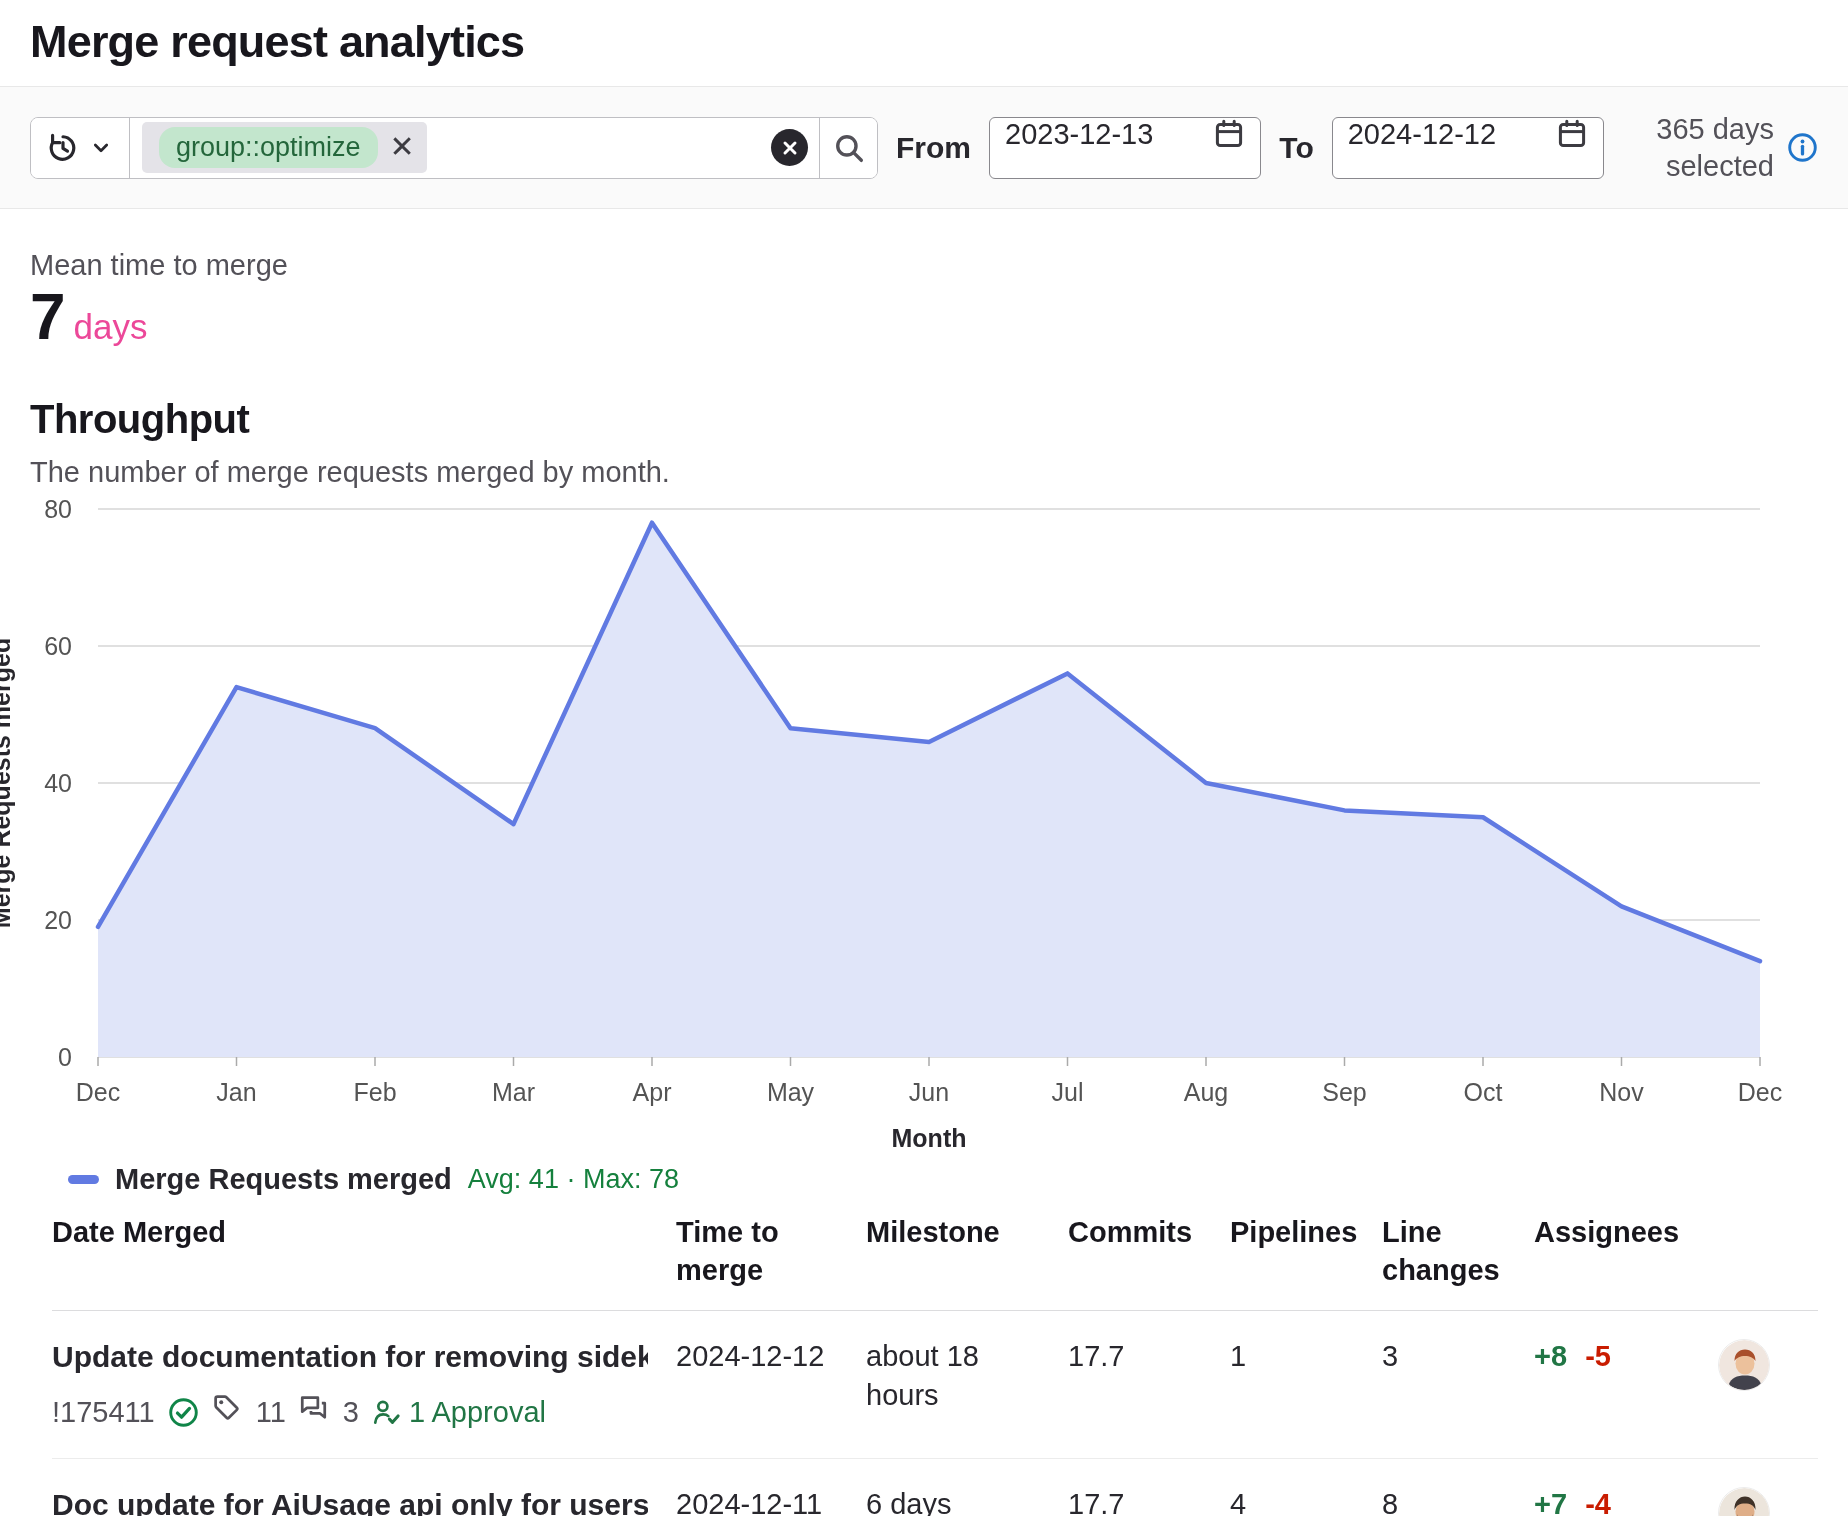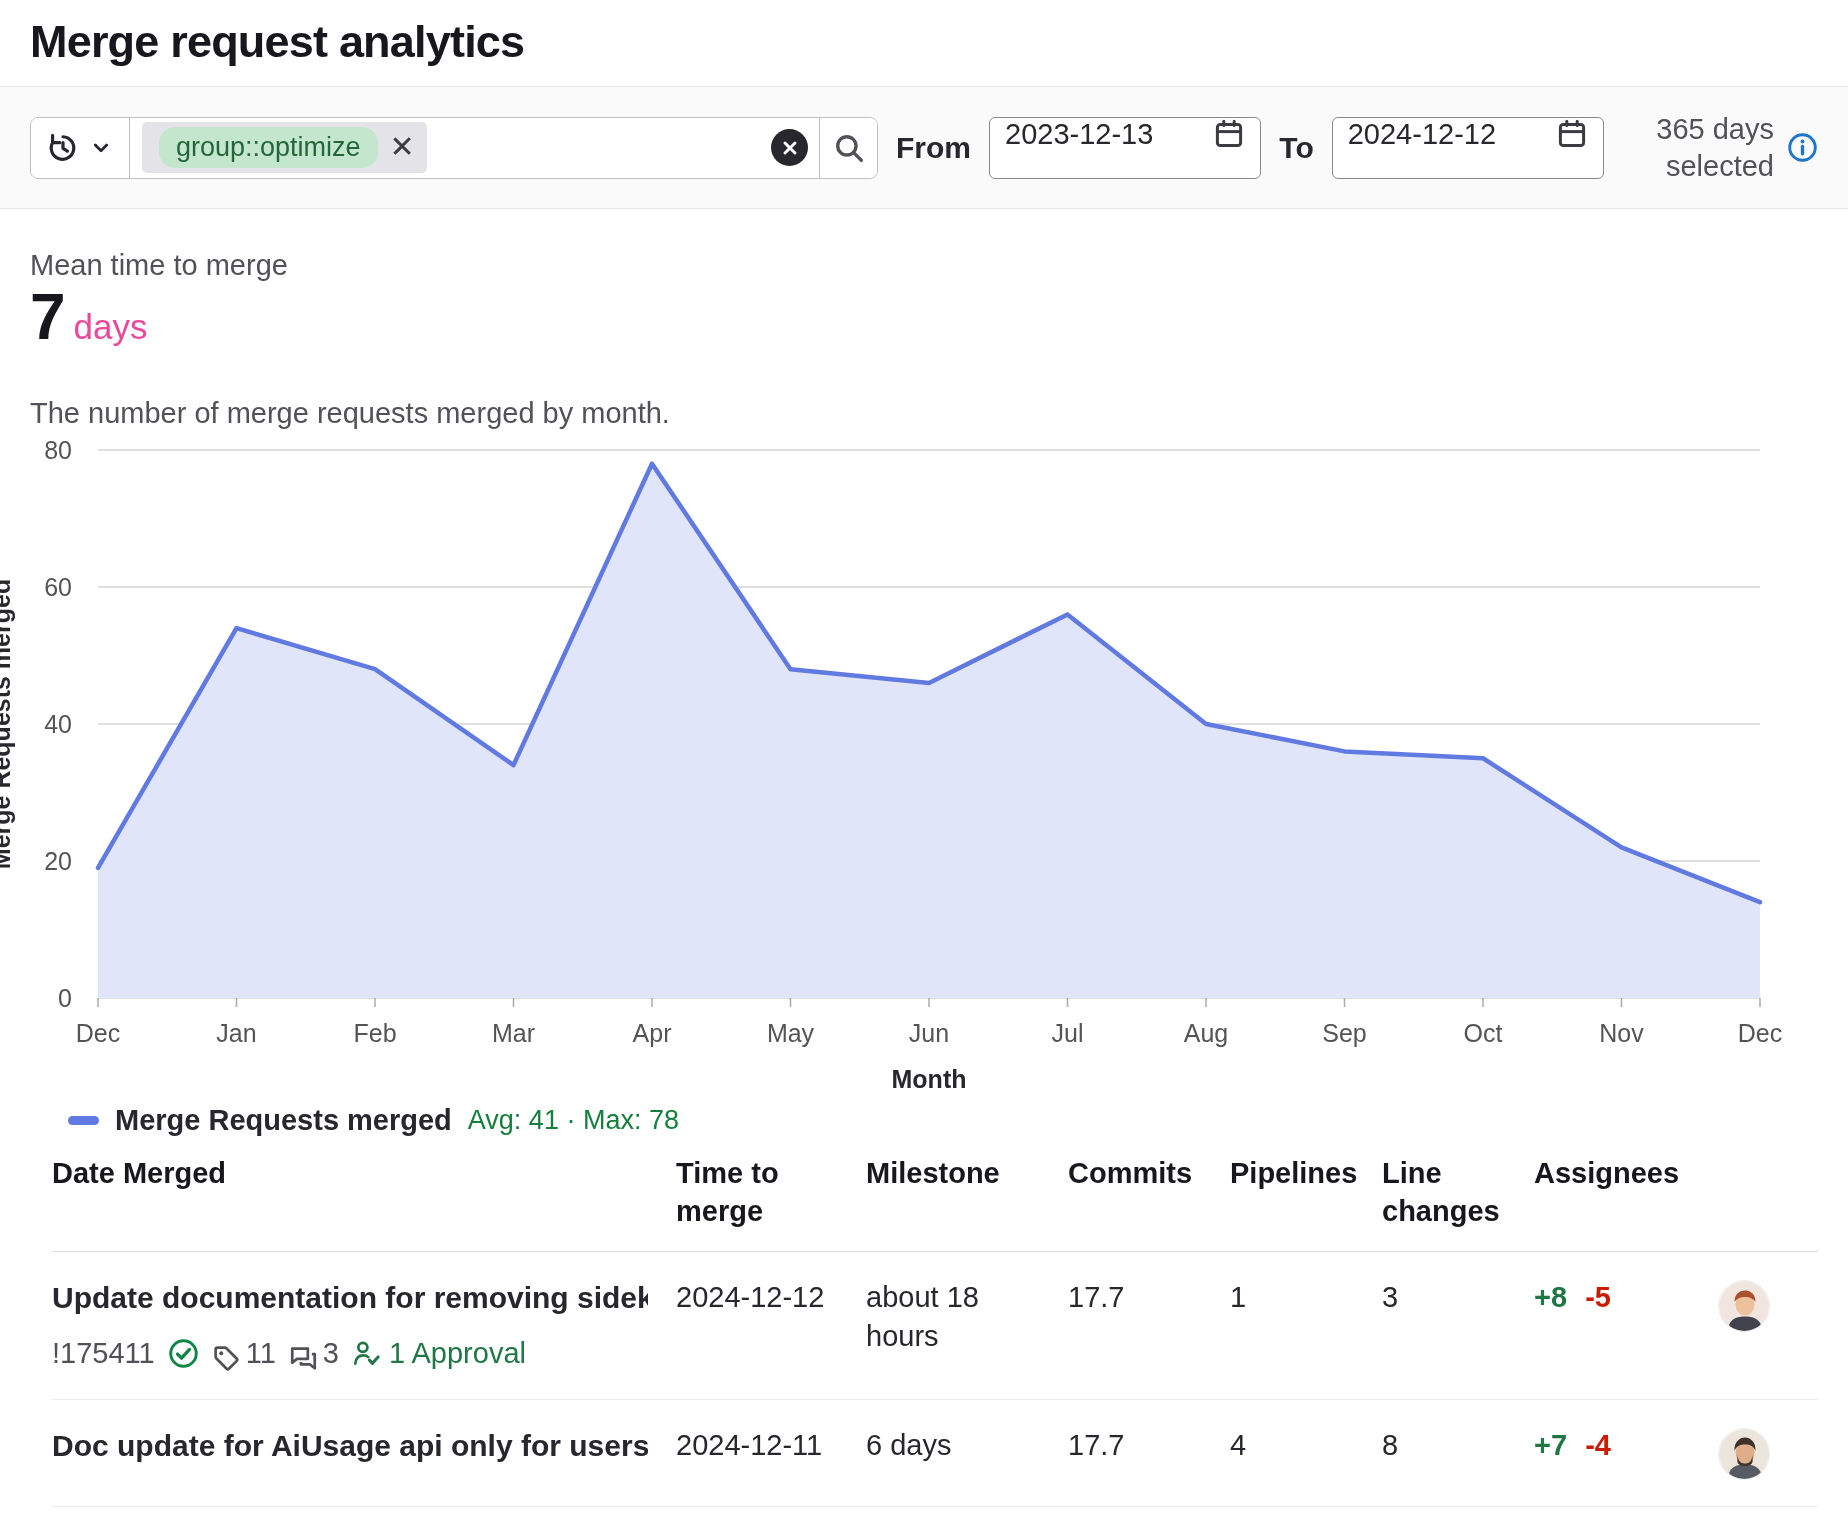--- a/index.html
+++ b/index.html
@@ -51,21 +51,21 @@
   .legend-summary { font-size: 27px; color: #15803d; }
 
   .mr-table { margin: 18px 30px 0 52px; }
   .t-grid { display: grid; grid-template-columns: 624px 190px 202px 162px 152px 152px 163px 1fr; }
   .thead { padding-bottom: 20px; border-bottom: 1px solid #dcdcde; }
   .th { font-size: 29px; font-weight: 700; color: #18171d; line-height: 1.3; padding-right: 28px; }
   .trow { padding: 26px 0; border-bottom: 1px solid #ececec; align-items: start; }
   .cell { font-size: 29px; color: #28272d; line-height: 1.35; padding-right: 28px; }
   .mr-title { font-size: 30px; font-weight: 700; color: #28272d; white-space: nowrap; overflow: hidden; }
   .mr-meta { display: flex; align-items: center; gap: 13px; margin-top: 16px; font-size: 29px; color: #535158; }
-  .meta-item { display: flex; align-items: flex-end; gap: 5px; }
+  .meta-item { display: flex; align-items: flex-start; gap: 15px; }
   .approval { display: flex; align-items: center; gap: 8px; color: #217645; text-align: center; }
   .adds { color: #217645; font-weight: 700; }
   .dels { color: #c91c00; font-weight: 700; margin-left: 10px; }
   .avatar { width: 52px; height: 52px; border-radius: 50%; overflow: hidden; justify-self: center;
             border: 1px solid rgba(0,0,0,0.08); margin-top: 2px; }
   .icon { display: inline-flex; flex: none; }
 </style>
 </head>
 <body>
 
@@ -150,20 +150,21 @@
 
 <section class="stat-section">
   <div class="stat-label">Mean time to merge</div>
   <div class="stat-value-row">
     <span class="stat-value">7</span>
     <span class="stat-unit">days</span>
   </div>
 </section>
 
 <section class="throughput-section">
+  <h2>Throughput</h2>
   <p class="throughput-desc">The number of merge requests merged by month.</p>
 </section>
 
 <div class="chart-wrap">
   <svg id="throughput-chart" viewBox="0 0 1848 672">
       <line x1="128" y1="568" x2="1790" y2="568" stroke="#d6d6d6" stroke-width="1.5"></line>
       <text x="102" y="577" text-anchor="end" font-size="25" fill="#545454">0</text>
       <line x1="128" y1="431" x2="1790" y2="431" stroke="#d6d6d6" stroke-width="1.5"></line>
       <text x="102" y="440" text-anchor="end" font-size="25" fill="#545454">20</text>
       <line x1="128" y1="294" x2="1790" y2="294" stroke="#d6d6d6" stroke-width="1.5"></line>

